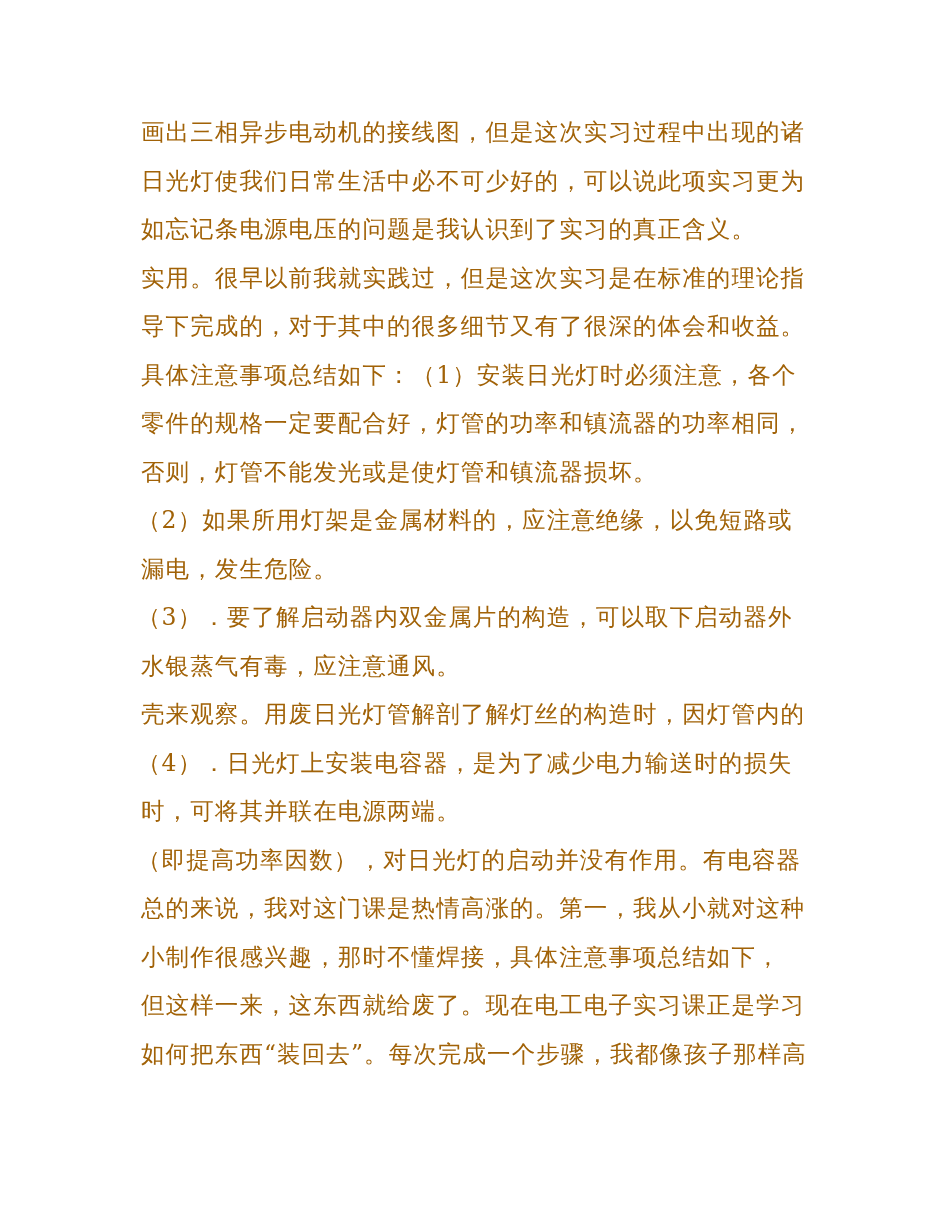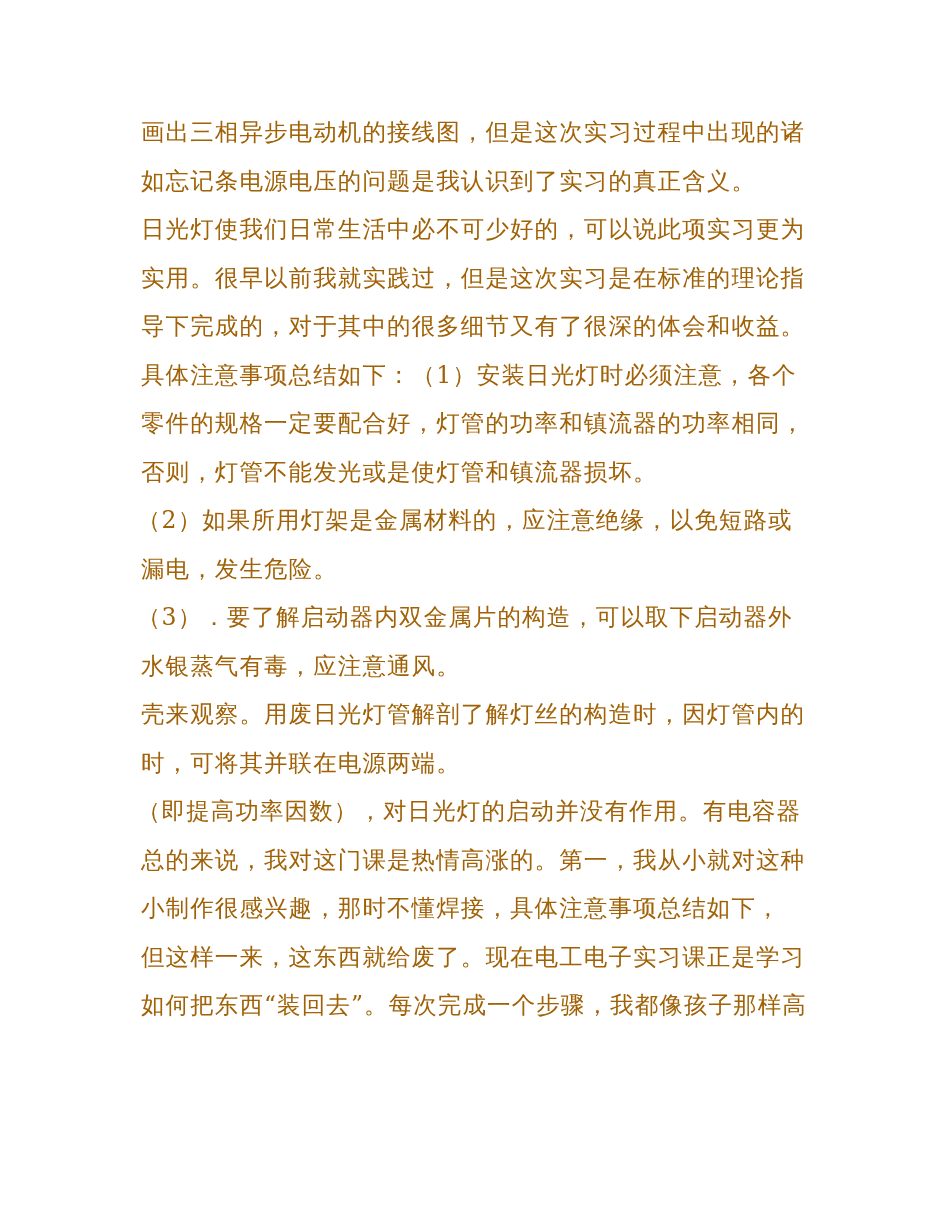--- a/index.html
+++ b/index.html
@@ -40,32 +40,33 @@
     .line.paren-start {
       margin-left: -4px;
     }
   </style>
 </head>
 <body>
 
 <div class="page">
   <div class="body-text">
     <span class="line">画出三相异步电动机的接线图，但是这次实习过程中出现的诸</span>
+    <span class="line">日光灯使我们日常生活中必不可少好的，可以说此项实习更为</span>
     <span class="line">如忘记条电源电压的问题是我认识到了实习的真正含义。</span>
-    <span class="line">日光灯使我们日常生活中必不可少好的，可以说此项实习更为</span>
     <span class="line">实用。很早以前我就实践过，但是这次实习是在标准的理论指</span>
     <span class="line">导下完成的，对于其中的很多细节又有了很深的体会和收益。</span>
     <span class="line">具体注意事项总结如下：（1）安装日光灯时必须注意，各个</span>
     <span class="line">零件的规格一定要配合好，灯管的功率和镇流器的功率相同，</span>
     <span class="line">否则，灯管不能发光或是使灯管和镇流器损坏。</span>
     <span class="line paren-start">（2）如果所用灯架是金属材料的，应注意绝缘，以免短路或</span>
     <span class="line">漏电，发生危险。</span>
     <span class="line paren-start">（3）．要了解启动器内双金属片的构造，可以取下启动器外</span>
     <span class="line">水银蒸气有毒，应注意通风。</span>
     <span class="line">壳来观察。用废日光灯管解剖了解灯丝的构造时，因灯管内的</span>
+    <span class="line paren-start">（4）．日光灯上安装电容器，是为了减少电力输送时的损失</span>
     <span class="line">时，可将其并联在电源两端。</span>
     <span class="line paren-start">（即提高功率因数），对日光灯的启动并没有作用。有电容器</span>
     <span class="line">总的来说，我对这门课是热情高涨的。第一，我从小就对这种</span>
     <span class="line">小制作很感兴趣，那时不懂焊接，具体注意事项总结如下，</span>
     <span class="line">但这样一来，这东西就给废了。现在电工电子实习课正是学习</span>
     <span class="line">如何把东西“装回去”。每次完成一个步骤，我都像孩子那样高</span>
   </div>
 </div>
 
 </body></html>

